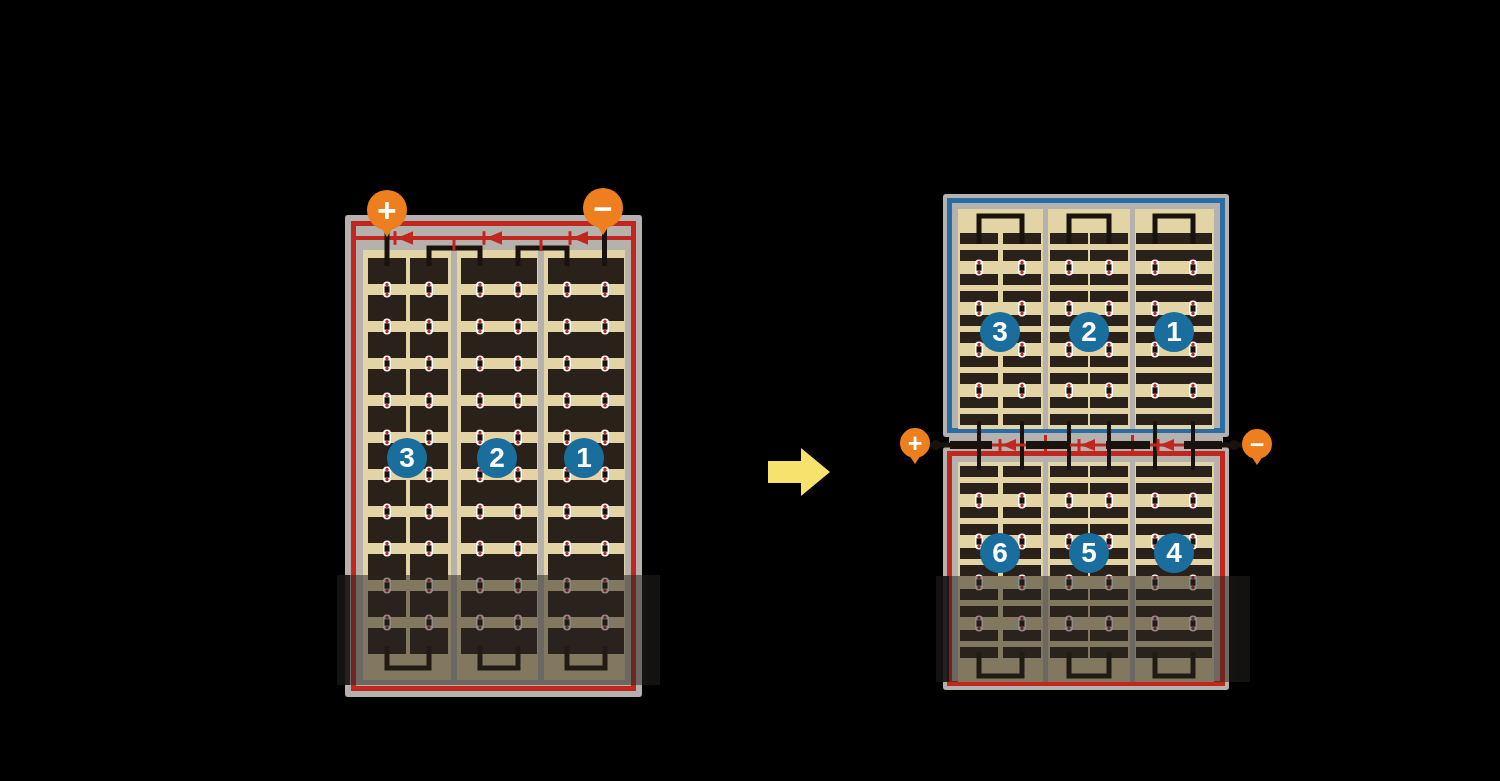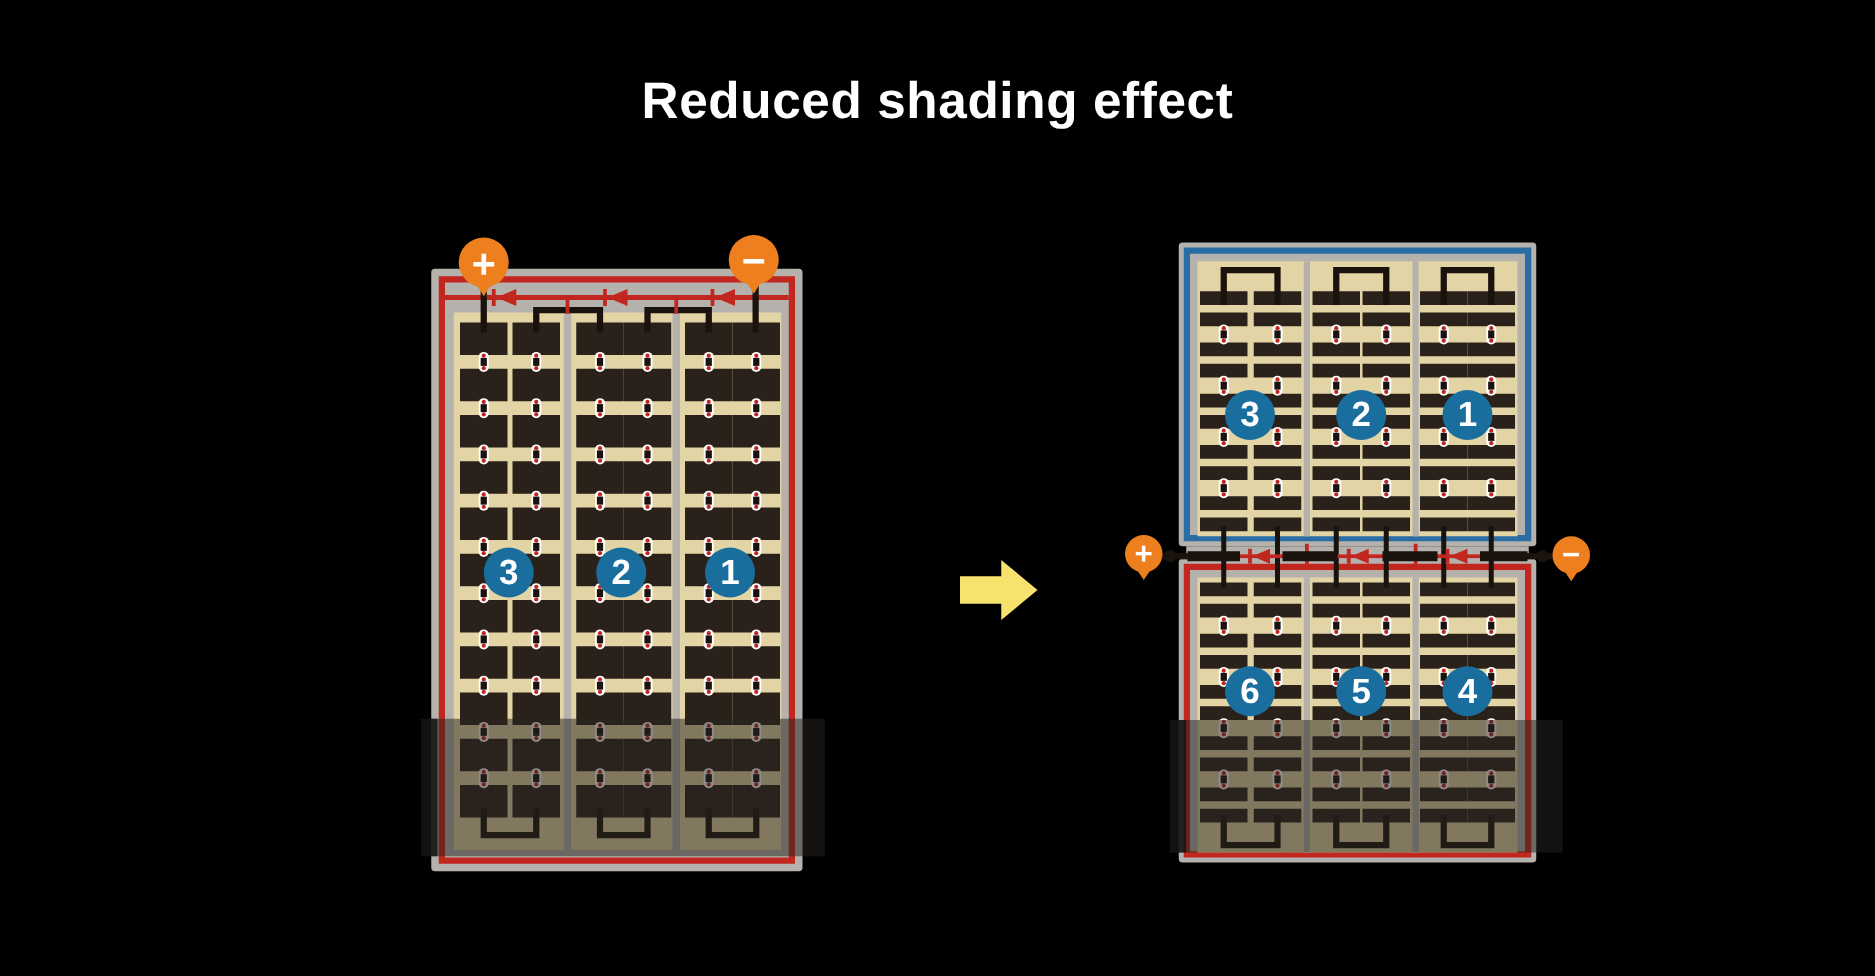--- a/index.html
+++ b/index.html
@@ -760,21 +760,20 @@
       <g>
         <rect x="936" y="576" width="314" height="106" fill="rgba(40,36,33,0.52)"></rect>
         <rect x="936" y="576" width="13" height="106" fill="rgba(20,18,17,0.82)"></rect>
         <rect x="1237" y="576" width="13" height="106" fill="rgba(20,18,17,0.82)"></rect>
       </g>
       <g>
         <path d="M768 461 H801 V448 L830 472 L801 496 V483 H768 Z" fill="#f8e26e"></path>
       </g>
     </svg>
 
-  <div class="title">Reduced shading effect</div>
 
   <div class="terminal large" style="left: 367px; top: 190px; background: rgb(238, 127, 30);">+</div>
   <div class="terminal large" style="left: 583px; top: 188px; background: rgb(238, 127, 30);">−</div>
 
   <div class="badge" style="left: 387px; top: 438px; background: rgb(26, 110, 158);">3</div>
   <div class="badge" style="left: 477px; top: 438px; background: rgb(26, 110, 158);">2</div>
   <div class="badge" style="left: 564px; top: 438px; background: rgb(26, 110, 158);">1</div>
 
   <div class="terminal small" style="left: 900px; top: 428px; background: rgb(238, 127, 30);">+</div>
   <div class="terminal small" style="left: 1242px; top: 429px; background: rgb(238, 127, 30);">−</div>

